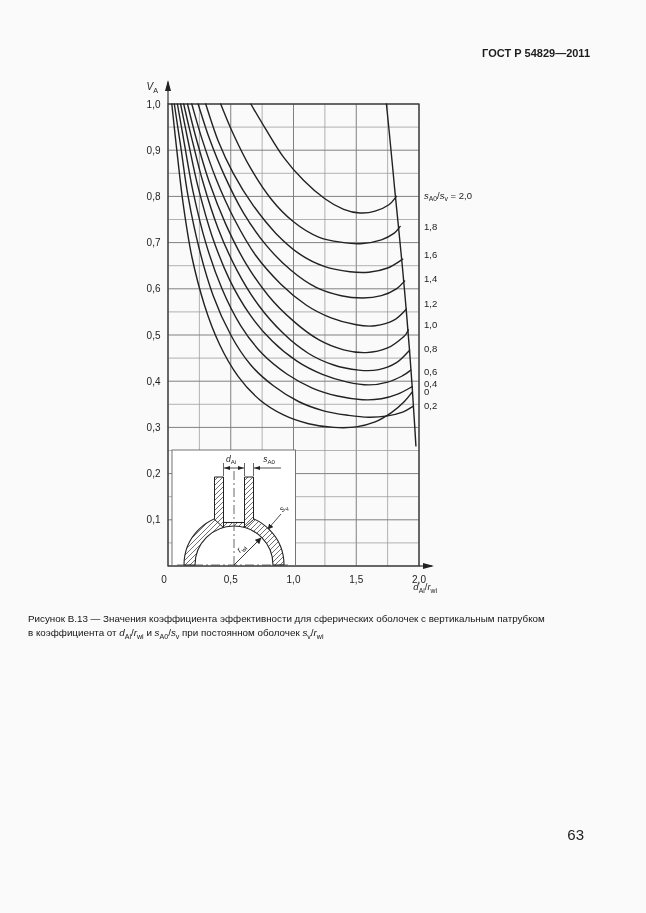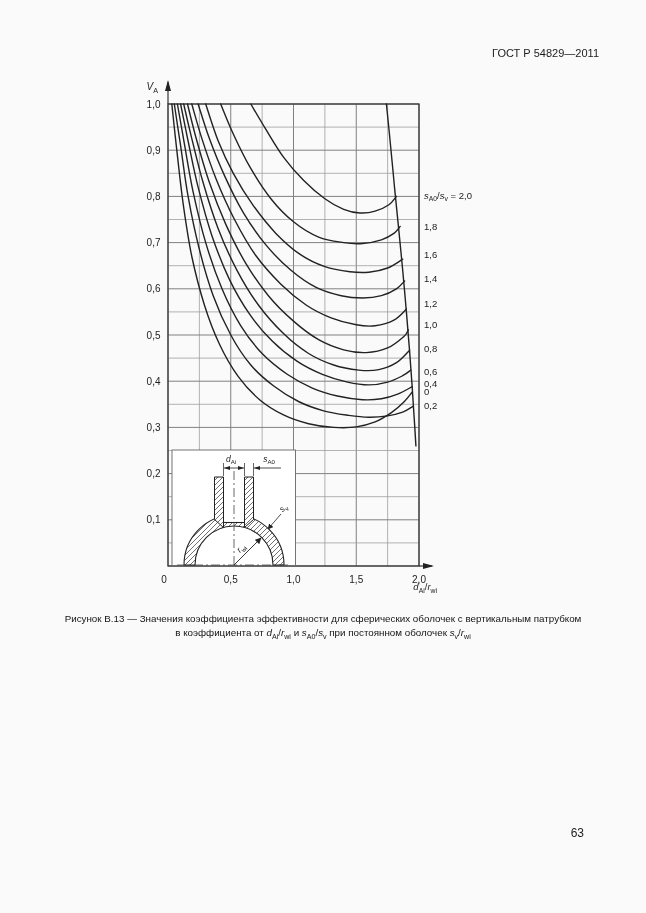--- a/index.html
+++ b/index.html
@@ -2,36 +2,36 @@
 <html><head>
 <meta charset="utf-8">
 <style>
   html,body{margin:0;padding:0;}
   body{
     width:646px;height:913px;position:relative;background:#fafafa;
     font-family:"Liberation Sans","DejaVu Sans",sans-serif;color:#1a1a1a;
     overflow:hidden;
   }
   .header{
-    position:absolute;top:47px;right:47px;
-    font-size:11px;font-weight:normal;color:#1c1c1c;padding-left:14px;
+    position:absolute;top:47px;right:56px;
+    font-size:11px;font-weight:bold;color:#1c1c1c;padding-left:14px;
   }
   .chart-svg{position:absolute;top:0;left:0;}
   svg text{font-family:"Liberation Sans","DejaVu Sans",sans-serif;fill:#1c1c1c;}
   .t10{font-size:10px;}
   .t95{font-size:9.5px;}
   .t85{font-size:8.5px;}
   .caption{
     position:absolute;top:612px;left:28px;right:28px;
-    text-align:center;font-size:9.8px;line-height:14px;color:#141414;
+    font-size:9.8px;line-height:14px;color:#141414;
   }
   .caption sub{font-size:72%;}
   .caption .ital{font-style:italic;}
   .pagenum{
-    position:absolute;top:826px;right:62px;font-size:12px;color:#222;
+    position:absolute;top:826px;right:62px;font-size:15px;color:#222;
   }
 </style>
 </head>
 <body>
 
 <div class="header">ГОСТ Р 54829—2011</div>
 
 <svg class="chart-svg" width="646" height="606" viewBox="0 0 646 606">
   <defs>
     <pattern id="hatch" patternUnits="userSpaceOnUse" width="5" height="5">

